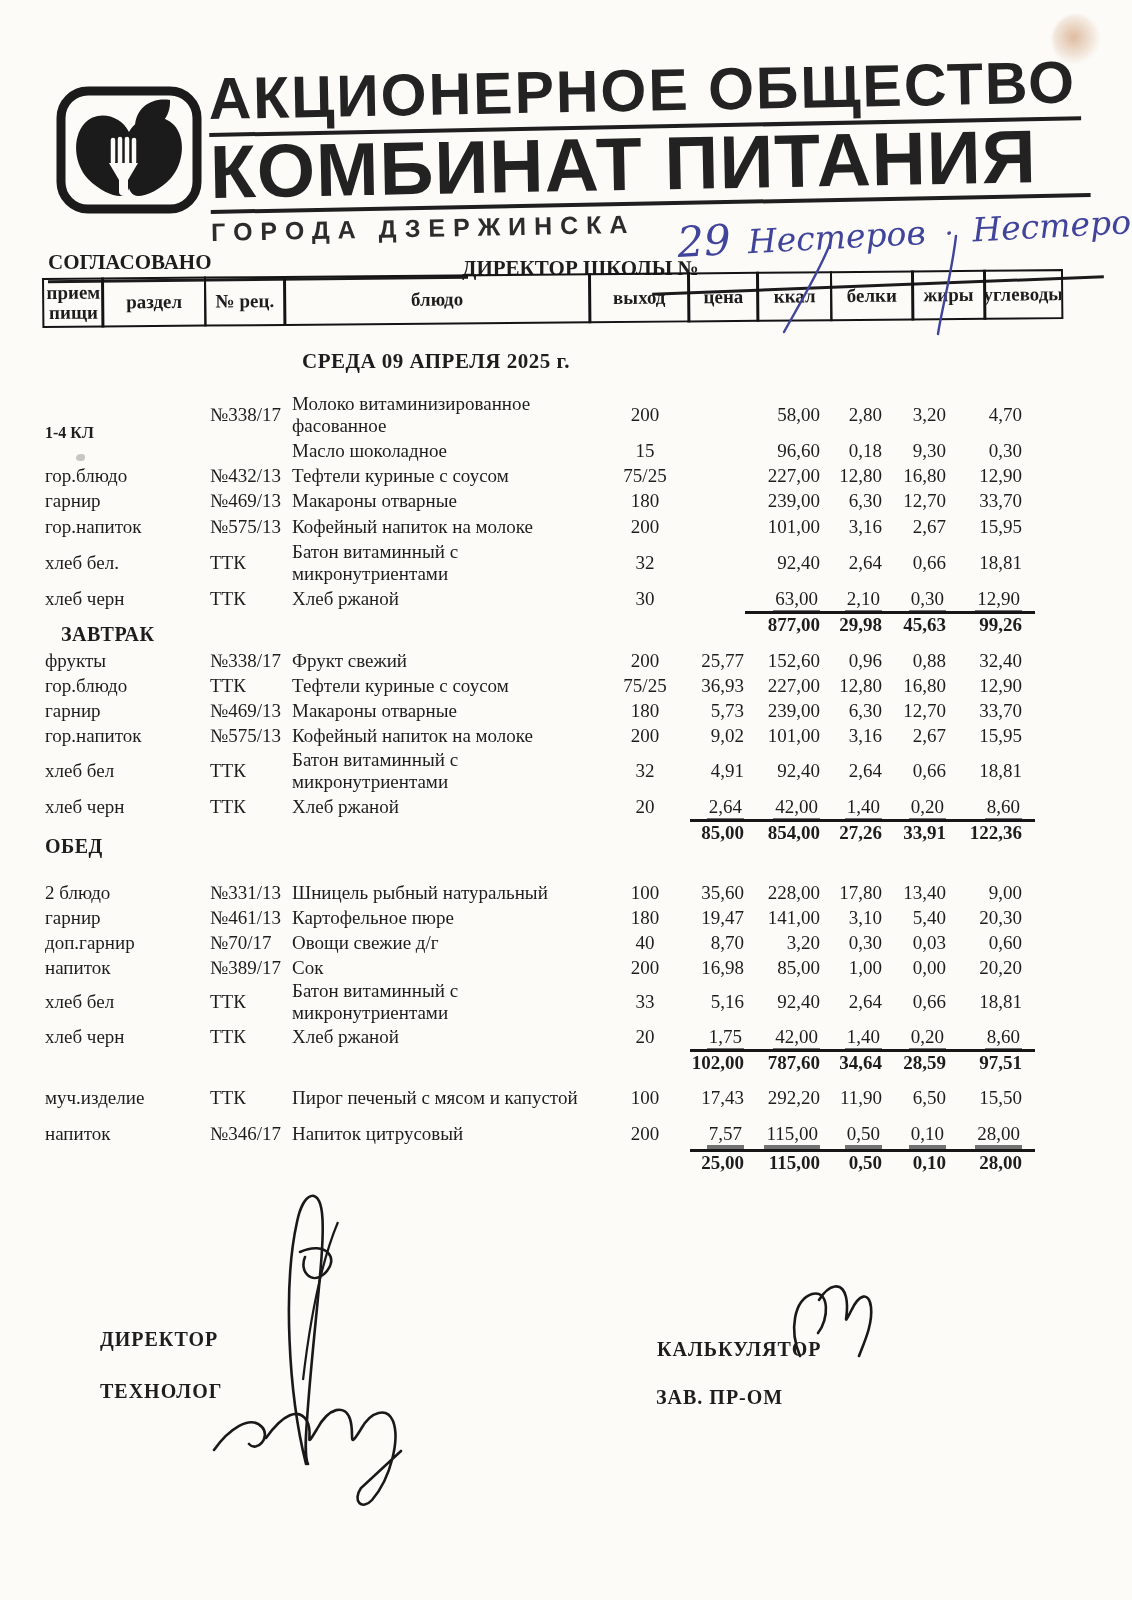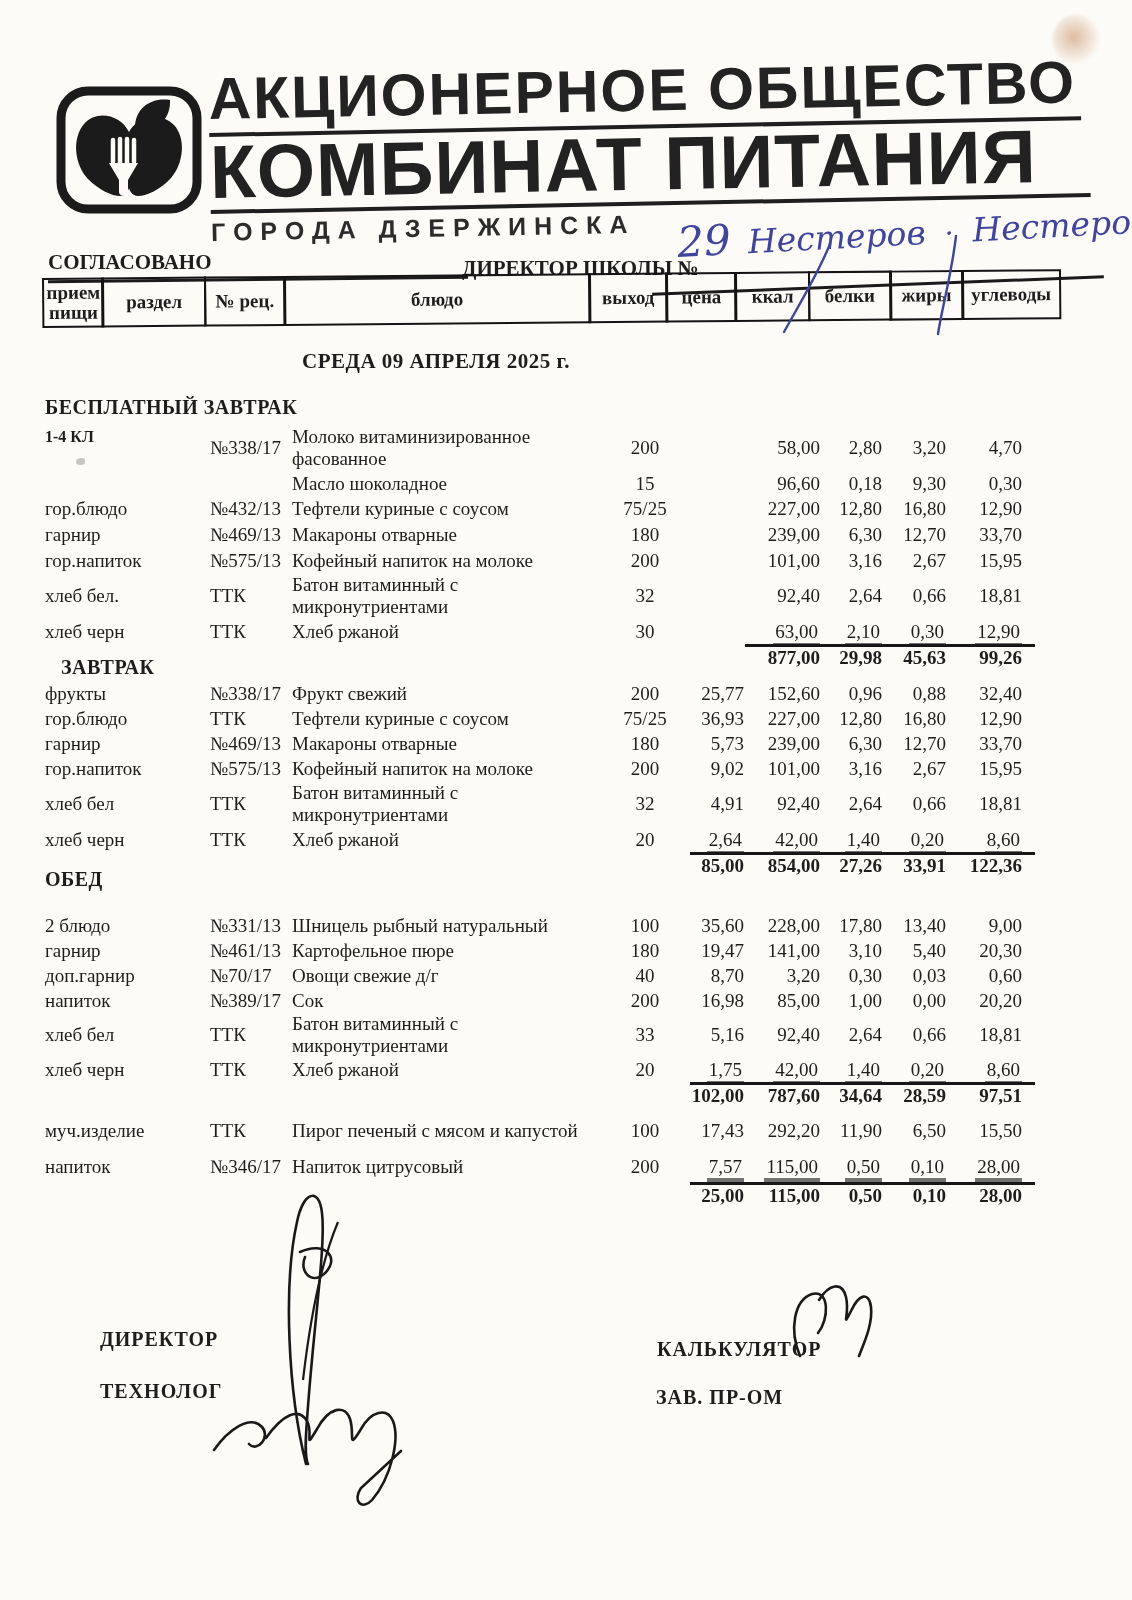--- a/index.html
+++ b/index.html
@@ -28,22 +28,22 @@
   .hw-sig{font-size:33px;margin-left:12px;}
   .hw-sep{font-size:28px;margin-left:14px;}
   .hw-name{font-size:33px;margin-left:14px;}
 
   
   .thead{left:45px;top:278px;display:flex;transform:rotate(-0.5deg);transform-origin:left top;
          font-weight:bold;font-size:19px;}
   .thead .cell{border:2.8px solid #141414;margin-left:-2.8px;height:50px;box-sizing:border-box;
                display:flex;align-items:center;justify-content:center;text-align:center;
                line-height:20px;overflow:hidden;white-space:pre-line;}
-  .w0{width:62px}.w1{width:105px}.w2{width:82px}.w3{width:308px}.w4{width:80px}
-  .w5{width:72px}.w6{width:76px}.w7{width:84px}.w8{width:75px}.w9{width:100px}
+  .w0{width:62px}.w1{width:105px}.w2{width:82px}.w3{width:308px}.w4{width:102px}
+  .w5{width:72px}.w6{width:76px}.w7{width:84px}.w8{width:75px}.w9{width:80px}
 
   .dateline{left:302px;top:349px;font-weight:bold;font-size:21px;letter-spacing:.5px;}
 
   
   #sections{left:45px;top:392px;width:1026px;}
   .sec{position:relative;}
   .sec-title{font-weight:bold;font-size:20px;letter-spacing:.5px;}
   .s0 .sec-title{margin:4px 0 6px;}
   .s1 .sec-title{margin:-16px 16px 2px;}
   .s2 .sec-title{margin:-12px 0 22px;}
@@ -128,21 +128,20 @@
     <div class="cell w6">ккал</div>
     <div class="cell w7">белки</div>
     <div class="cell w8">жиры</div>
     <div class="cell w9">углеводы</div>
   </div>
 
   <div class="abs dateline">СРЕДА  09 АПРЕЛЯ 2025 г.</div>
 
   <div class="abs" id="sections">
       <div class="sec s0">
-        <div class="sec-title">БЕСПЛАТНЫЙ ЗАВТРАК</div>
         <div class="side-label">1-4 КЛ</div>
         <div class="smudge"></div>
         <div class="row tall">
           <div class="c-razdel"></div>
           <div class="c-rec">№338/17</div>
           <div class="c-dish">
             <div>Молоко витаминизированное</div>
             <div>фасованное</div>
           </div>
           <div class="c-out">200</div>

